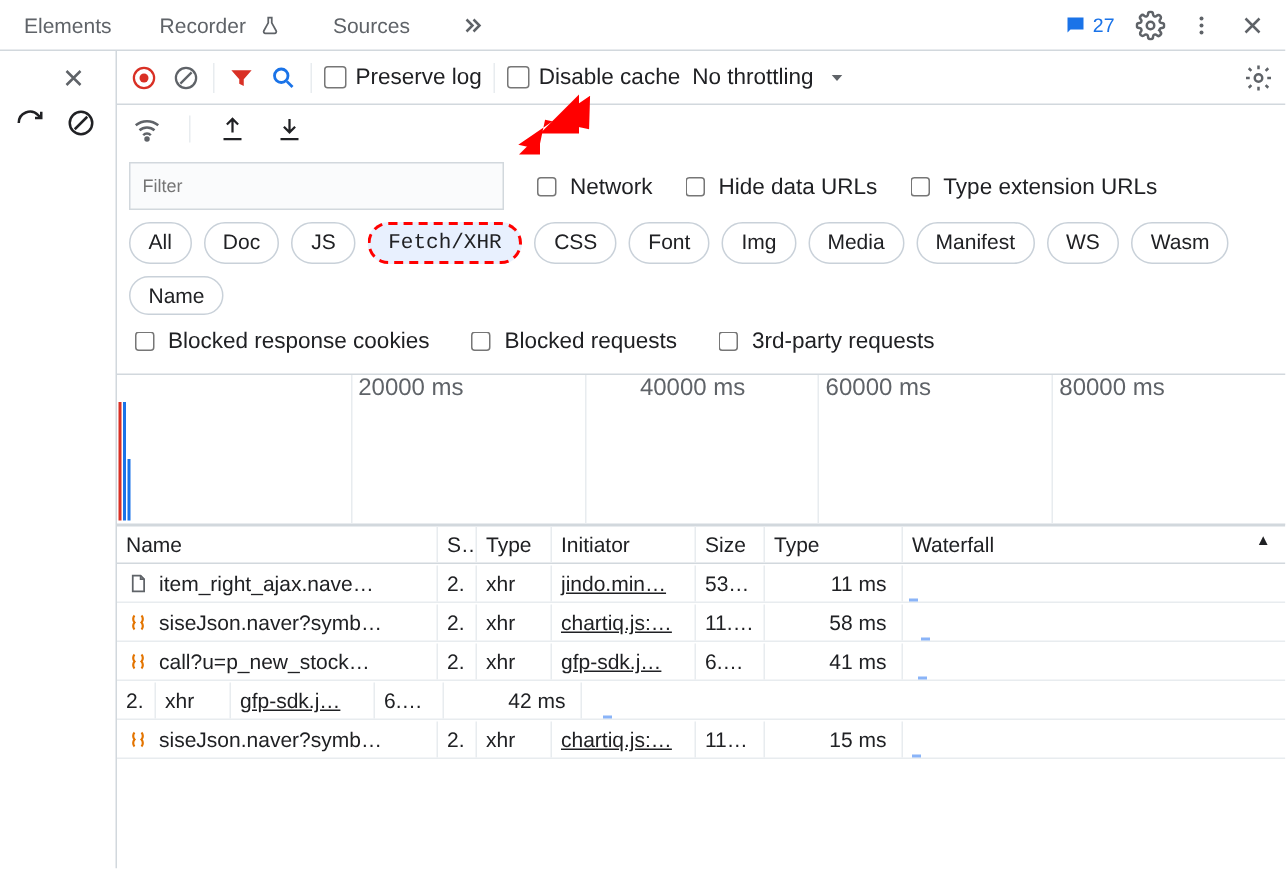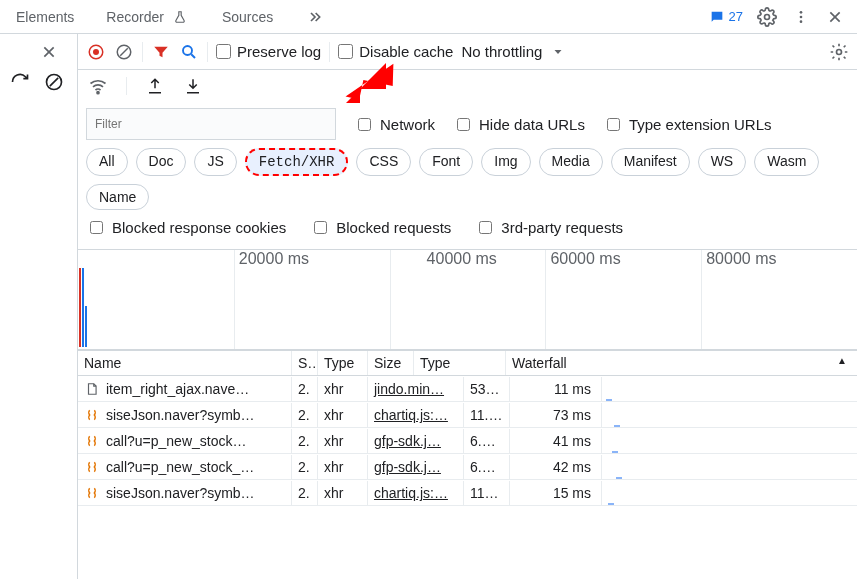--- a/index.html
+++ b/index.html
@@ -300,20 +300,21 @@
       </div>
     </div>
 
     <div class="req-table">
       <div class="thead">
         <div class="cell c-name">
             <span>Name</span>
           </div>
         <div class="cell c-status"><span>S.</span></div>
         <div class="cell c-type"><span>Type</span></div>
+        <div class="cell c-init"><span>Initiator</span></div>
         <div class="cell c-size"><span>Size</span></div>
         <div class="cell c-time" style="text-align:left"><span>Type</span></div>
         <div class="cell c-waterfall" style="display:flex">
             <span>Waterfall</span>
             <span class="sort-ind">▲</span>
           </div>
       </div>
       <div id="tbody">
           <div class="trow">
             <div class="cell c-name">
@@ -340,21 +341,21 @@
                 <svg width="14" height="14" viewBox="0 0 24 24" fill="none" stroke="#e37400" stroke-width="2.5">
                   <path d="M8 4c-2 2-2 6 0 8-2 2-2 6 0 8M16 4c2 2 2 6 0 8 2 2 2 6 0 8"></path>
                 </svg>
               </span>
               <span>siseJson.naver?symb…</span>
             </div>
             <div class="cell c-status">2.</div>
             <div class="cell c-type">xhr</div>
             <div class="cell c-init"><a>chartiq.js:…</a></div>
             <div class="cell c-size">11.…</div>
-            <div class="cell c-time">73 ms</div>
+            <div class="cell c-time">58 ms</div>
             <div class="cell c-waterfall">
               <div class="wf-bar" style="left:12px;width:6px"></div>
             </div>
           </div>
           <div class="trow">
             <div class="cell c-name">
               <span class="name-icon">
                 <svg width="14" height="14" viewBox="0 0 24 24" fill="none" stroke="#e37400" stroke-width="2.5">
                   <path d="M8 4c-2 2-2 6 0 8-2 2-2 6 0 8M16 4c2 2 2 6 0 8 2 2 2 6 0 8"></path>
                 </svg>
@@ -364,28 +365,20 @@
             <div class="cell c-status">2.</div>
             <div class="cell c-type">xhr</div>
             <div class="cell c-init"><a>gfp-sdk.j…</a></div>
             <div class="cell c-size">6.5…</div>
             <div class="cell c-time">41 ms</div>
             <div class="cell c-waterfall">
               <div class="wf-bar" style="left:10px;width:6px"></div>
             </div>
           </div>
           <div class="trow">
-            <div class="cell c-name">
-              <span class="name-icon">
-                <svg width="14" height="14" viewBox="0 0 24 24" fill="none" stroke="#e37400" stroke-width="2.5">
-                  <path d="M8 4c-2 2-2 6 0 8-2 2-2 6 0 8M16 4c2 2 2 6 0 8 2 2 2 6 0 8"></path>
-                </svg>
-              </span>
-              <span>call?u=p_new_stock_…</span>
-            </div>
             <div class="cell c-status">2.</div>
             <div class="cell c-type">xhr</div>
             <div class="cell c-init"><a>gfp-sdk.j…</a></div>
             <div class="cell c-size">6.8…</div>
             <div class="cell c-time">42 ms</div>
             <div class="cell c-waterfall">
               <div class="wf-bar" style="left:14px;width:6px"></div>
             </div>
           </div>
           <div class="trow">

